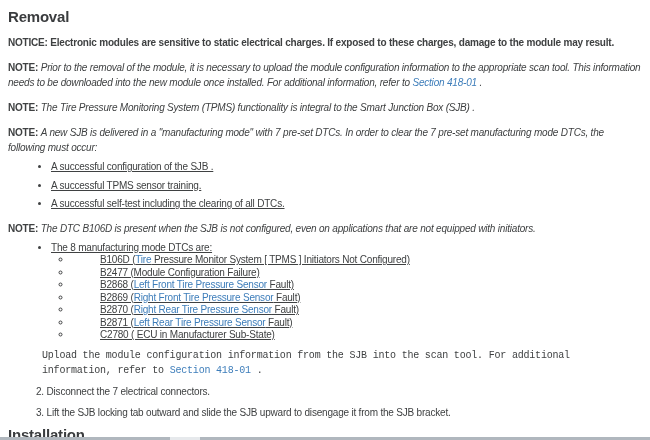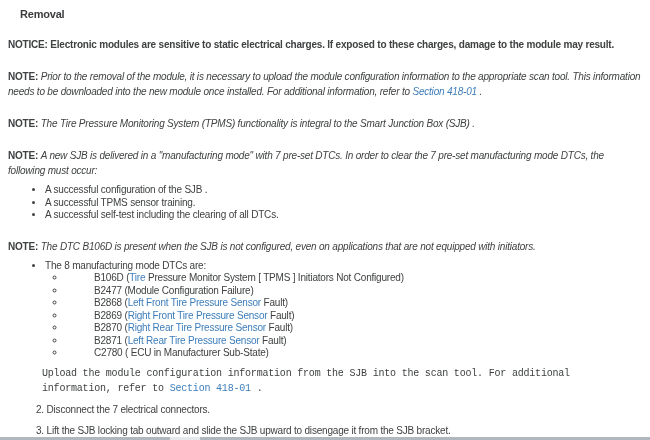--- a/index.html
+++ b/index.html
@@ -3,28 +3,28 @@
 <meta charset="utf-8">
 <style>
   html,body{margin:0;padding:0;background:#ffffff;}
   body{
     width:650px;height:440px;overflow:hidden;position:relative;
     font-family:"Liberation Sans",sans-serif;
     font-size:10px;letter-spacing:-0.2px;
     color:#3f4142;
   }
   .content{padding:3px 8px 0 8px;}
-  .hd{font-size:11px;font-weight:bold;margin:5px 0 6px 12px;color:#3a3c3e;}
-  p.block{margin:17px 0 6px 0;line-height:15px;}
+  .hd{font-size:15px;font-weight:bold;margin:5px 0 6px 0;color:#3a3c3e;}
+  p.block{margin:10px 0 6px 0;line-height:15px;}
   .lbl{font-weight:bold;font-style:normal;}
   .note-text{font-style:italic;text-align:center;}
   .notice-text{font-weight:bold;}
   a.link{color:#3d7dba;text-decoration:none;cursor:pointer;}
   ul.main{list-style:disc outside;margin:5px 0 6px 0;padding:0 0 0 37px;}
-  ul.main>li{line-height:12.5px;margin:0;}
+  ul.main>li{line-height:12.5px;margin:6px;text-decoration:underline;}
   ul.sub{list-style:circle outside;margin:0;padding:0 0 0 21px;}
   ul.sub>li{line-height:12.5px;margin:0;padding-left:28px;}
   ol.steps{list-style:none;margin:6px 0 6px 0;padding:0 0 0 28px;}
   ol.steps>li{margin:0 0 6px 0;}
   .step-line{line-height:15px;}
   .step-cont{margin:4px 0 0 6px;line-height:15px;font-family:Liberation Mono, monospace;}
   .bottom-bar{position:absolute;left:0;right:0;bottom:0;height:3px;background:#b0b7be;}
   .bottom-bar .gap{position:absolute;top:0;bottom:0;left:170px;width:30px;background:#e6e9ec;}
 </style>
 </head>

